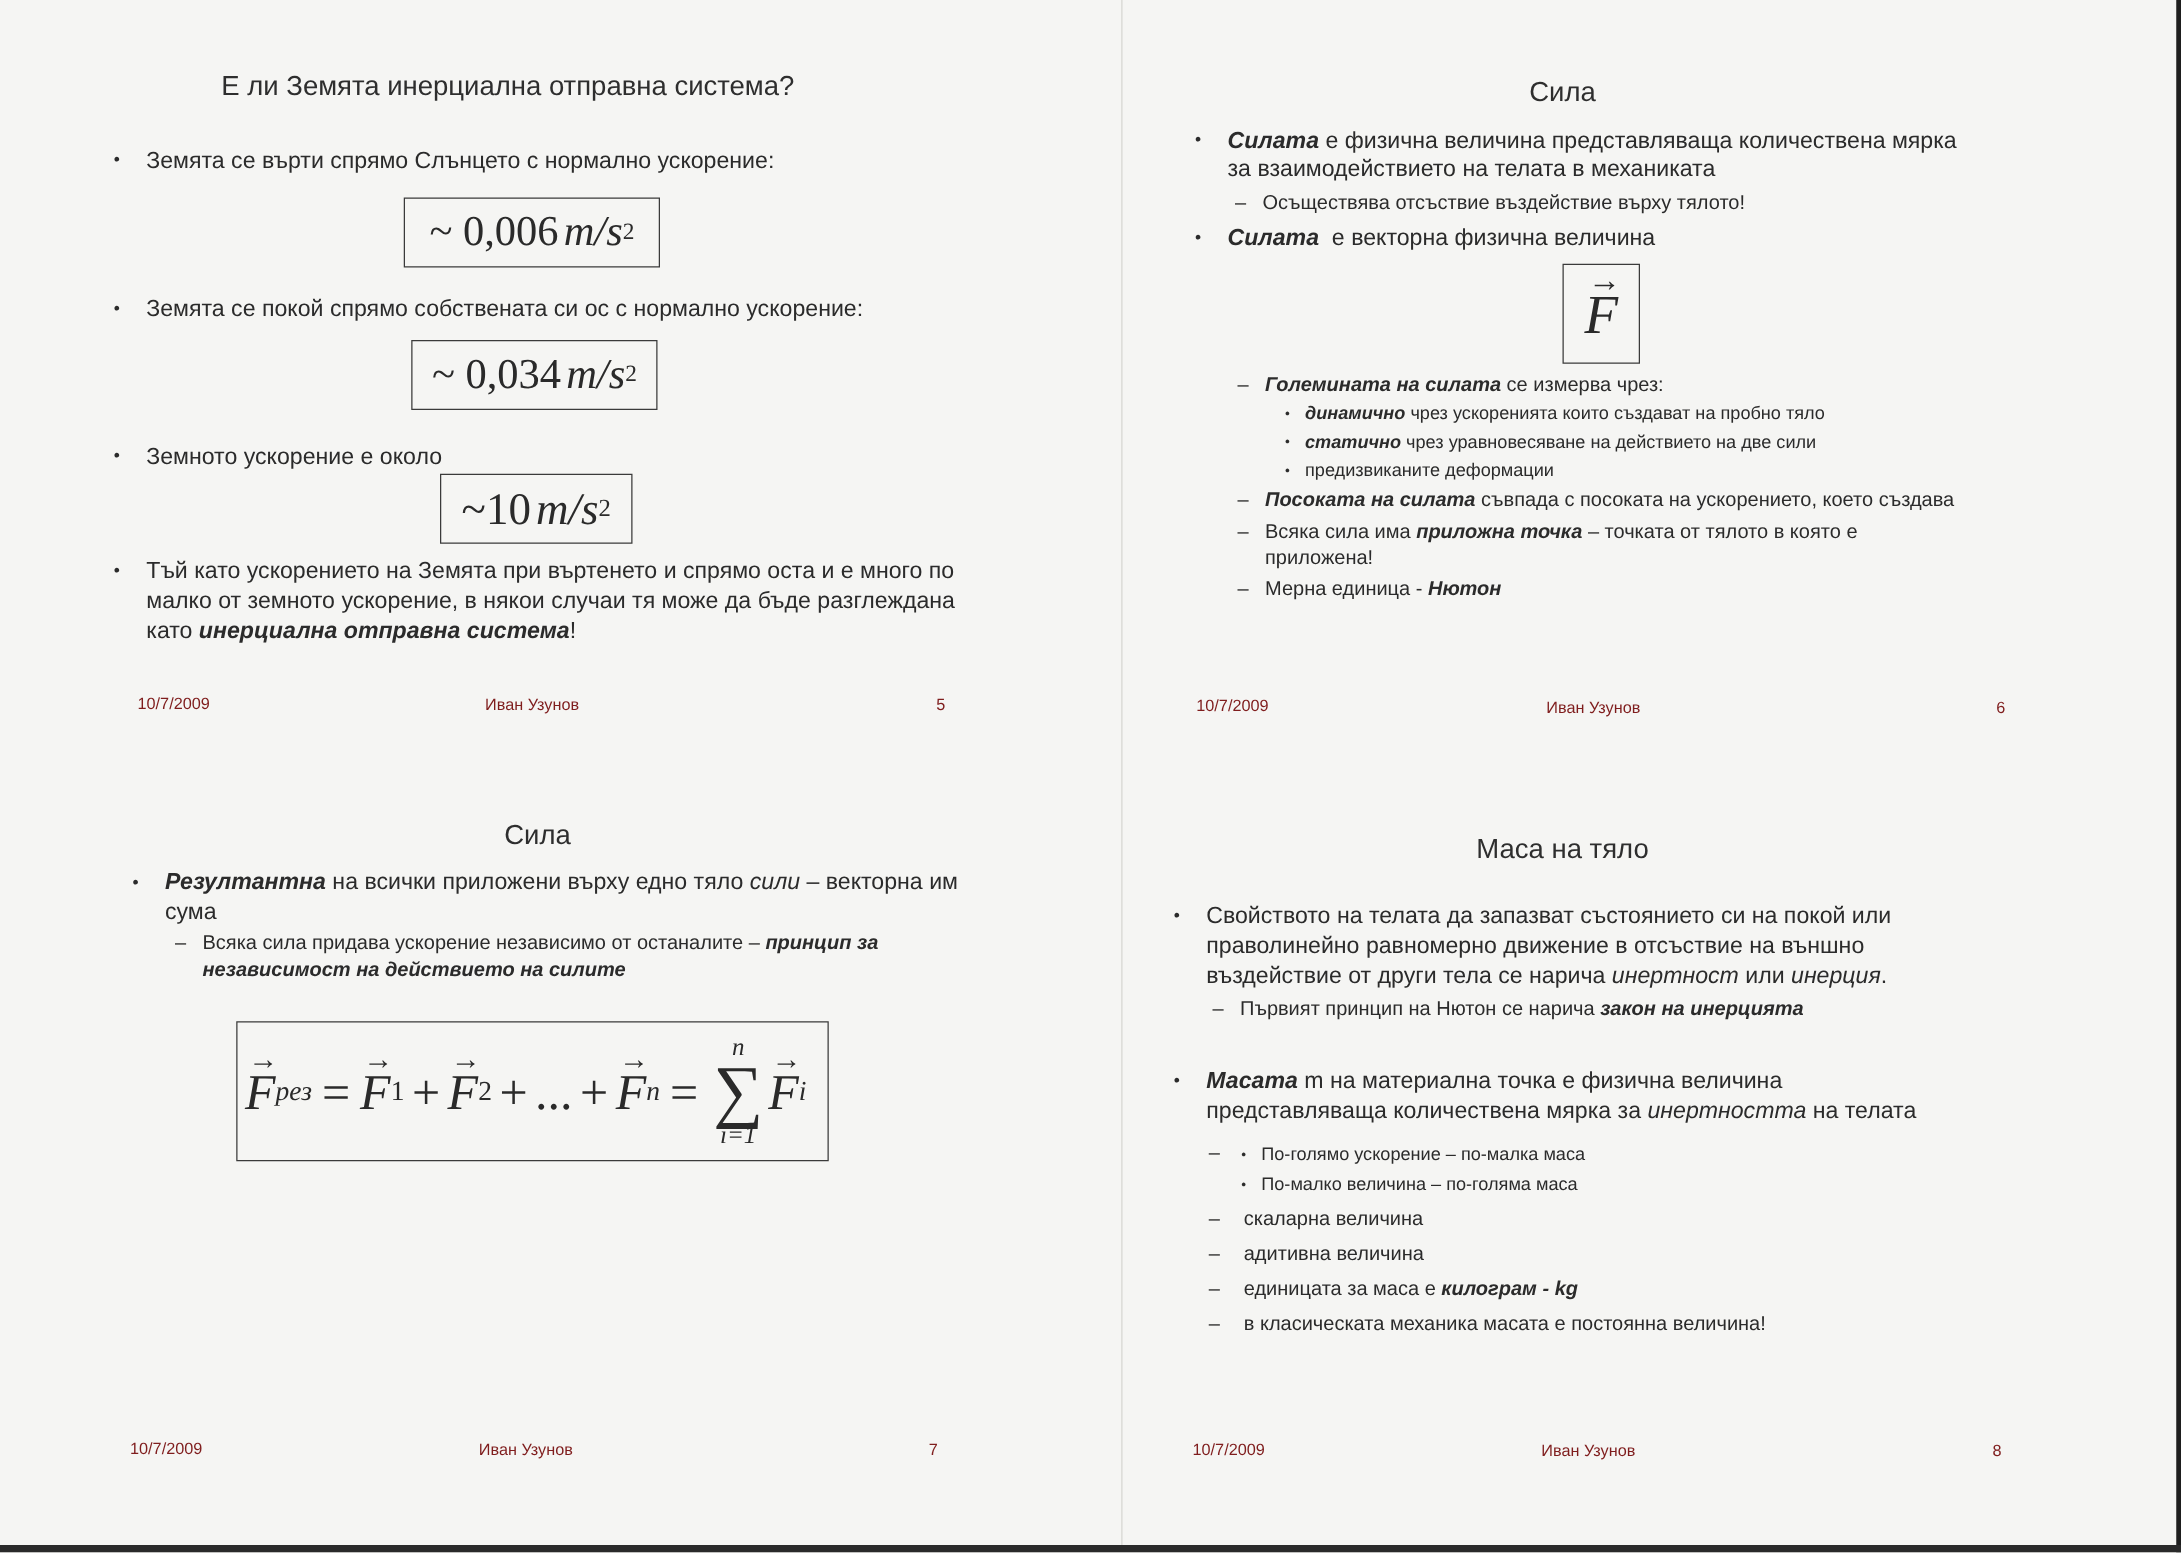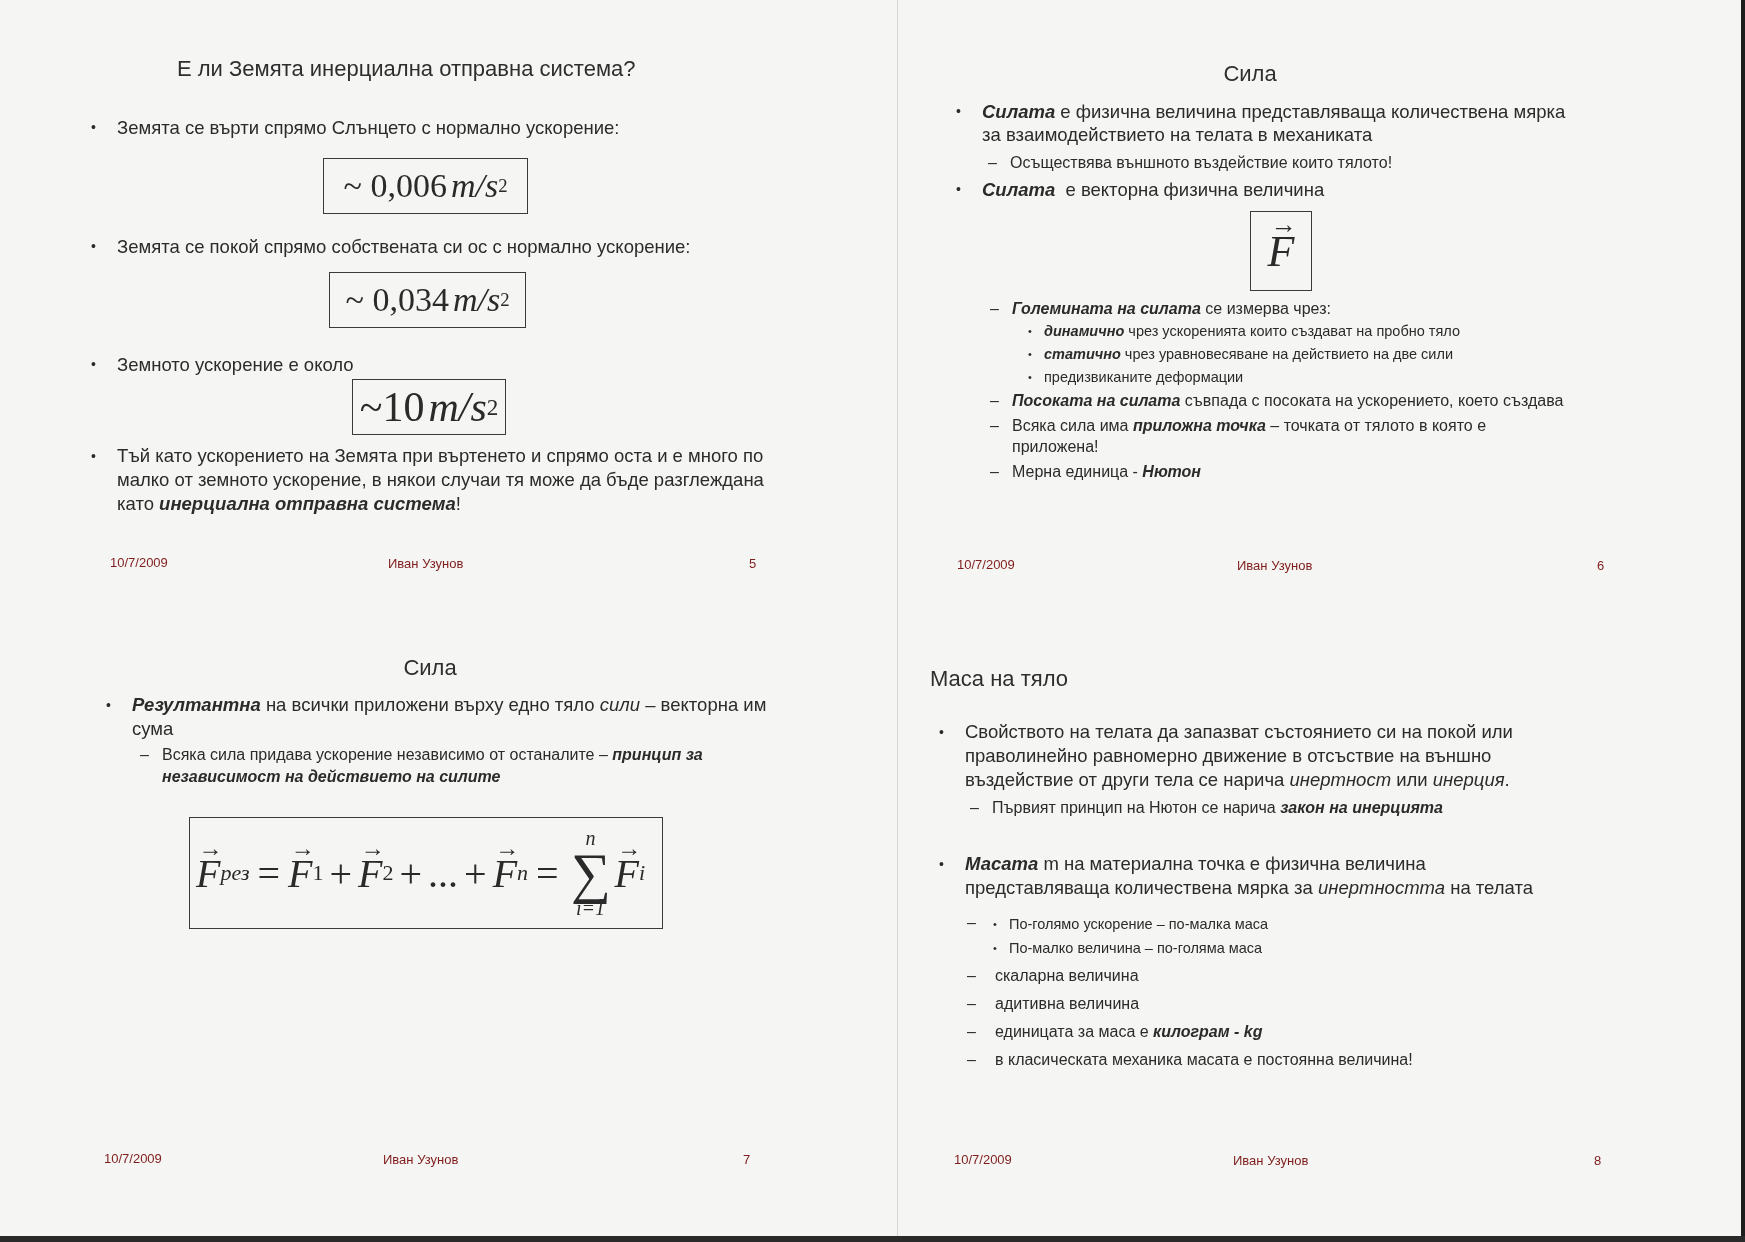--- a/index.html
+++ b/index.html
@@ -87,21 +87,21 @@
     <span class="unit" style="margin-left:4px;">m/s</span>
       <sup>2</sup>
   </div>
 
   <ul class="ul" style="left:47px; top:313px; width:720px;">
     <li class="li">
       <span class="bullet">•</span>
       <span>Земното ускорение е около</span>
     </li>
   </ul>
-  <div class="formula-box" style="left:282px; top:339px; width:152px; height:54px; font-size:42px;">
+  <div class="formula-box" style="left:282px; top:339px; width:152px; height:54px; font-size:36px;">
     <span>~10</span>
     <span class="unit" style="margin-left:4px;">m/s</span>
       <sup>2</sup>
   </div>
 
   <ul class="ul" style="left:47px; top:404px; width:650px;">
     <li class="li" style="line-height:24px;">
       <span class="bullet">•</span>
       <span>Тъй като ускорението на Земята при въртенето и спрямо оста и е много по малко от земното ускорение, в някои случаи тя може да бъде разглеждана като </span><span class="bi">инерциална отправна система</span><span>!</span>
     </li>
@@ -117,21 +117,21 @@
 
   <ul class="ul" style="left:52px; top:60px; width:600px;">
     <li class="li">
       <span class="bullet">•</span>
       <span class="bi">Силата</span><span> е физична величина представляваща количествена мярка за взаимодействието на телата в механиката</span>
     </li>
   </ul>
   <ul class="ul" style="left:80px; top:112px; width:560px;">
     <li class="li2">
       <span class="dash">–</span>
-      <span>Осъществява външното въздействие които тялото!</span>
+      <span>Осъществява отсъствие въздействие върху тялото!</span>
     </li>
   </ul>
   <ul class="ul" style="left:52px; top:138px; width:600px;">
     <li class="li">
       <span class="bullet">•</span>
       <span class="bi">Силата</span><span style="white-space:pre;">  е векторна физична величина</span>
     </li>
   </ul>
   <div class="formula-box" style="left:320px; top:171px; width:60px; height:78px; font-size:44px;">
     <span class="vec">F</span>
@@ -214,21 +214,21 @@
     <span class="vec">F</span>
       <span class="subi">i</span>
   </div>
 
   <div class="footer" style="left:34px; top:511px;">10/7/2009</div>
   <div class="footer" style="left:313px; top:512px;">Иван Узунов</div>
   <div class="footer" style="left:673px; top:512px;">7</div>
 </div>
 
 <div class="slide" style="left:930px; top:640px;">
-  <div class="title" style="top:26px; left:0; width:640px; text-align:left;">Маса на тяло</div>
+  <div class="title" style="top:26px; left:0; width:640px; text-align:center;">Маса на тяло</div>
 
   <ul class="ul" style="left:35px; top:80px; width:570px;">
     <li class="li" style="line-height:24px;">
       <span class="bullet">•</span>
       <span>Свойството на телата да запазват състоянието си на покой или праволинейно равномерно движение в отсъствие на външно въздействие от други тела се нарича </span><span class="it">инертност</span><span> или </span><span class="it">инерция</span><span>.</span>
     </li>
   </ul>
   <ul class="ul" style="left:62px; top:157px; width:560px;">
     <li class="li2">
       <span class="dash">–</span>

